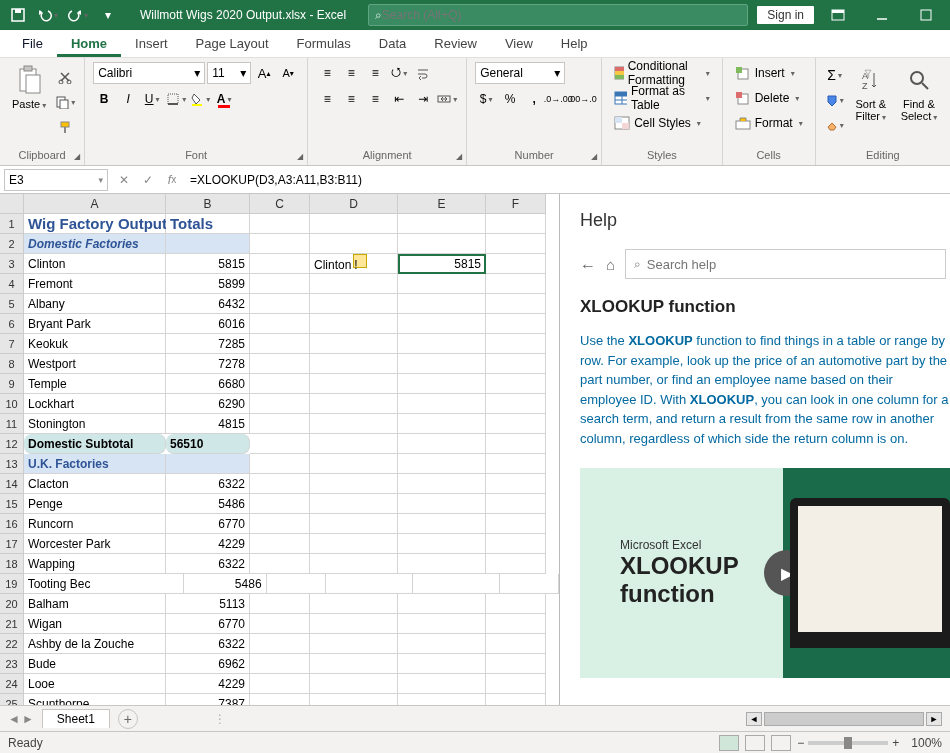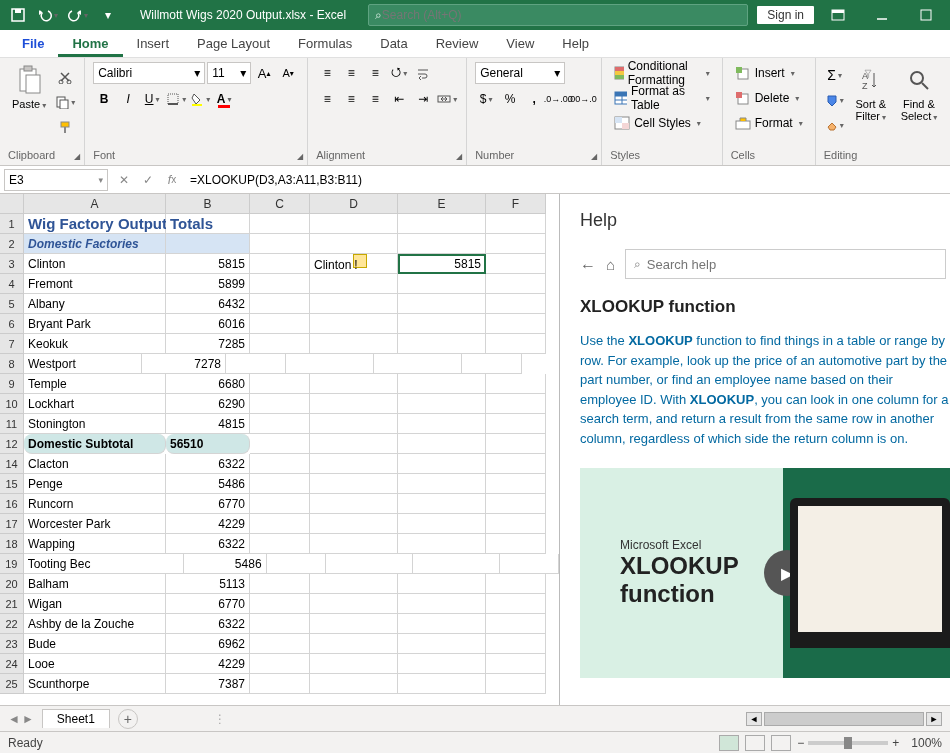--- a/index.html
+++ b/index.html
@@ -12,27 +12,27 @@
 .titlebar .title { margin-left: 18px; font-size: 12px; }
 .titlebar .searchbox { margin-left: 22px; height: 22px; background: #3a8a62; border: 1px solid #5fa381; display: flex; align-items: center; padding: 0 6px; width: 380px; border-radius: 2px; }
 .titlebar .searchbox input { background: transparent; border: none; color: #fff; font-size: 12px; outline: none; flex: 1; }
 .titlebar .right { margin-left: auto; display: flex; align-items: center; gap: 4px; }
 .titlebar .signin { background: #fff; color: #333; padding: 2px 10px; font-size: 12px; border-radius: 1px; cursor: pointer; }
 .titlebar .winbtn { width: 40px; height: 30px; display: flex; align-items: center; justify-content: center; cursor: pointer; }
 
 
 .tabs { height: 28px; background: #fff; display: flex; align-items: flex-end; padding: 0 8px; border-bottom: 1px solid #e0e0e0; }
 .tabs .tab { padding: 4px 14px 6px; font-size: 13px; color: #444; cursor: pointer; }
-.tabs .tab.file { color: #1d4ed8; font-weight: 700; }
+.tabs .tab.file { color: #0f172a; font-weight: 400; }
 .tabs .tab.active { color: #217346; border-bottom: 3px solid #217346; padding-bottom: 3px; font-weight: 600; }
 
 
 .ribbon { height: 108px; background: #f3f2f1; display: flex; border-bottom: 1px solid #c8c6c4; }
 .group { border-right: 1px solid #d5d5d5; padding: 4px 8px 2px; display: flex; flex-direction: column; position: relative; }
-.group .label { font-size: 11px; color: #666; text-align: left; margin-top: auto; padding: 2px 0; }
+.group .label { font-size: 11px; color: #666; text-align: center; margin-top: auto; padding: 2px 0; }
 .group .dialog-launcher { position: absolute; bottom: 4px; right: 4px; font-size: 8px; color: #666; cursor: pointer; }
 .group .tools { display: flex; gap: 4px; }
 .bigbtn { display: flex; flex-direction: column; align-items: center; padding: 2px 4px; cursor: pointer; gap: 2px; }
 .bigbtn .icon { width: 32px; height: 32px; display: flex; align-items: center; justify-content: center; }
 .bigbtn .lbl { font-size: 11px; }
 .col { display: flex; flex-direction: column; gap: 3px; }
 .row { display: flex; gap: 2px; }
 .smallbtn { width: 22px; height: 22px; display: flex; align-items: center; justify-content: center; cursor: pointer; font-size: 12px; }
 .dropdown { display: flex; align-items: center; gap: 2px; cursor: pointer; border: 1px solid #c8c6c4; background: #fff; padding: 1px 4px; font-size: 12px; height: 22px; }
 .textbtn { display: flex; align-items: center; gap: 4px; cursor: pointer; padding: 2px 4px; font-size: 12px; height: 22px; }
@@ -487,21 +487,21 @@
           <div class="rh">7</div>
           <div class="cell" style="width:142px">Keokuk</div>
           <div class="cell num" style="width:84px">7285</div>
           <div class="cell" style="width:60px"></div>
           <div class="cell" style="width:88px"></div>
           <div class="cell" style="width:88px"></div>
           <div class="cell" style="width:60px"></div>
         </div>
         <div class="gr">
           <div class="rh">8</div>
-          <div class="cell" style="width:118px">Westport</div>
+          <div class="cell" style="width:142px">Westport</div>
           <div class="cell num" style="width:84px">7278</div>
           <div class="cell" style="width:60px"></div>
           <div class="cell" style="width:88px"></div>
           <div class="cell" style="width:88px"></div>
           <div class="cell" style="width:60px"></div>
         </div>
         <div class="gr">
           <div class="rh">9</div>
           <div class="cell" style="width:142px">Temple</div>
           <div class="cell num" style="width:84px">6680</div>
@@ -525,20 +525,29 @@
           <div class="cell num" style="width:84px">4815</div>
           <div class="cell" style="width:60px"></div>
           <div class="cell" style="width:88px"></div>
           <div class="cell" style="width:88px"></div>
           <div class="cell" style="width:60px"></div>
         </div>
         <div class="gr">
           <div class="rh">12</div>
           <div class="cell hdr3" style="width:142px">Domestic Subtotal</div>
           <div class="cell hdr3" style="width:84px">56510</div>
+          <div class="cell" style="width:60px"></div>
+          <div class="cell" style="width:88px"></div>
+          <div class="cell" style="width:88px"></div>
+          <div class="cell" style="width:60px"></div>
+        </div>
+        <div class="gr">
+          <div class="rh">13</div>
+          <div class="cell hdr4" style="width:142px">U.K. Factories</div>
+          <div class="cell hdr4" style="width:84px"></div>
           <div class="cell" style="width:60px"></div>
           <div class="cell" style="width:88px"></div>
           <div class="cell" style="width:88px"></div>
           <div class="cell" style="width:60px"></div>
         </div>
         <div class="gr">
           <div class="rh">14</div>
           <div class="cell" style="width:142px">Clacton</div>
           <div class="cell num" style="width:84px">6322</div>
           <div class="cell" style="width:60px"></div>

